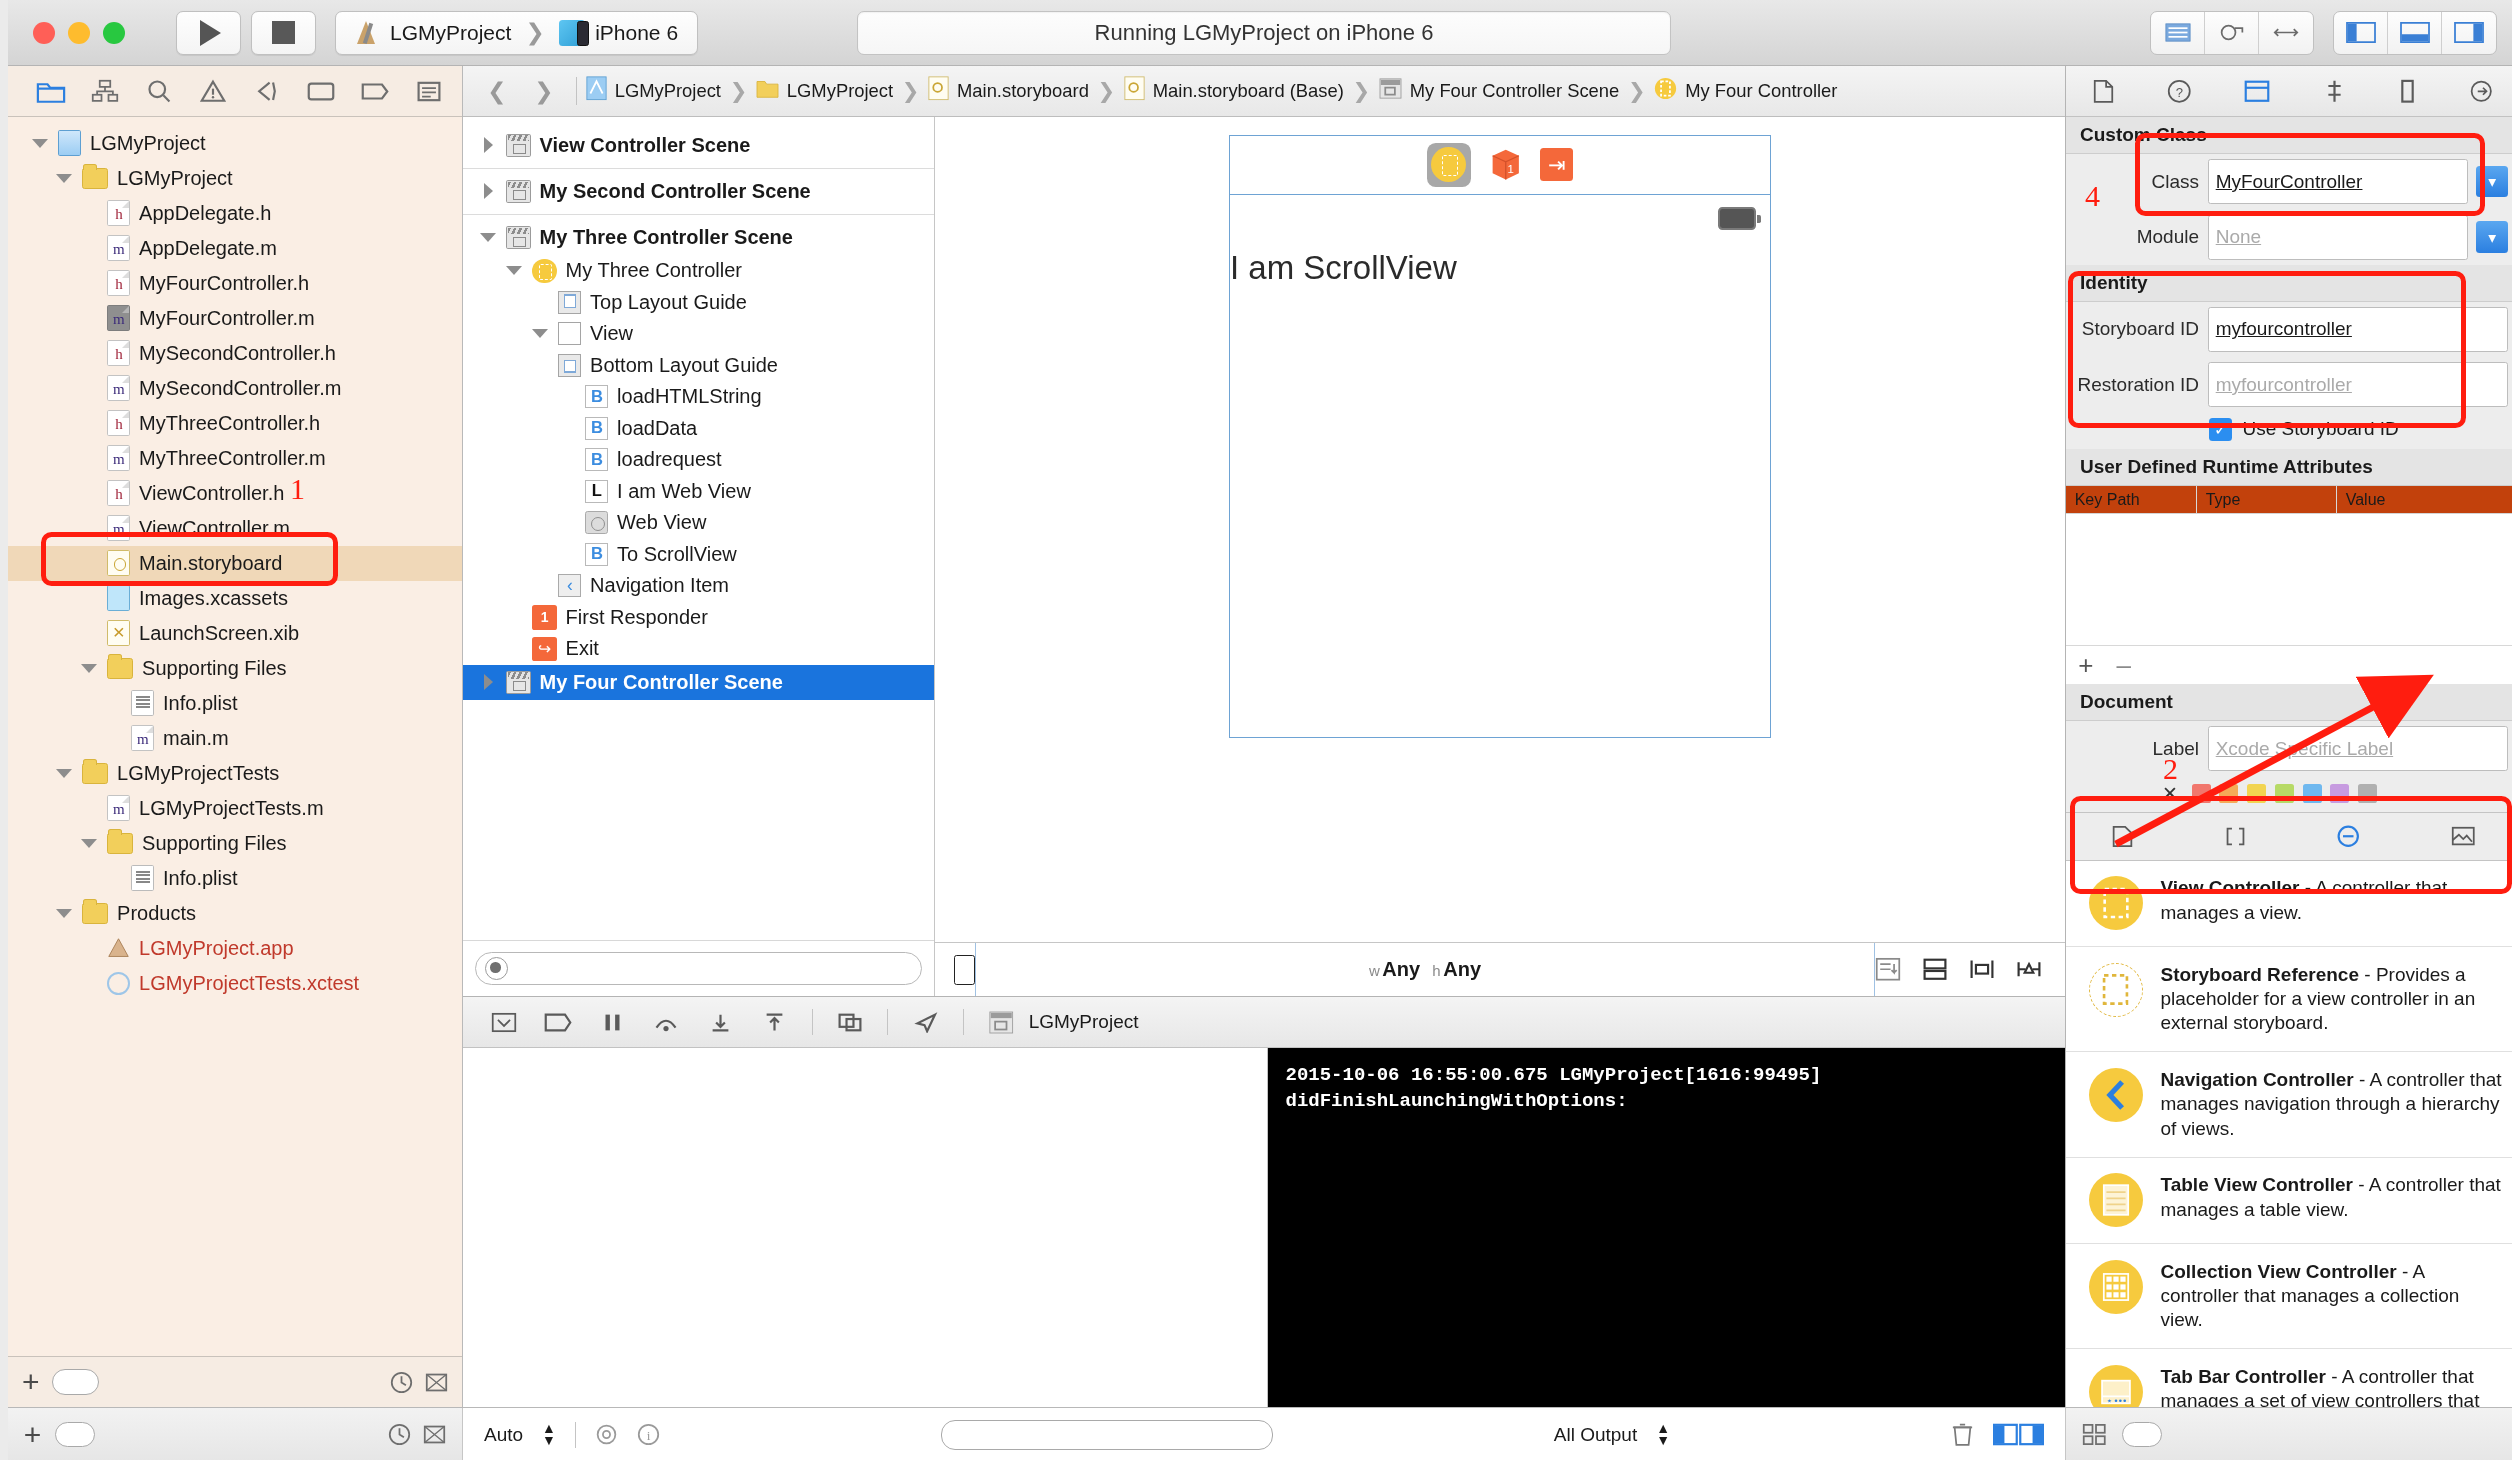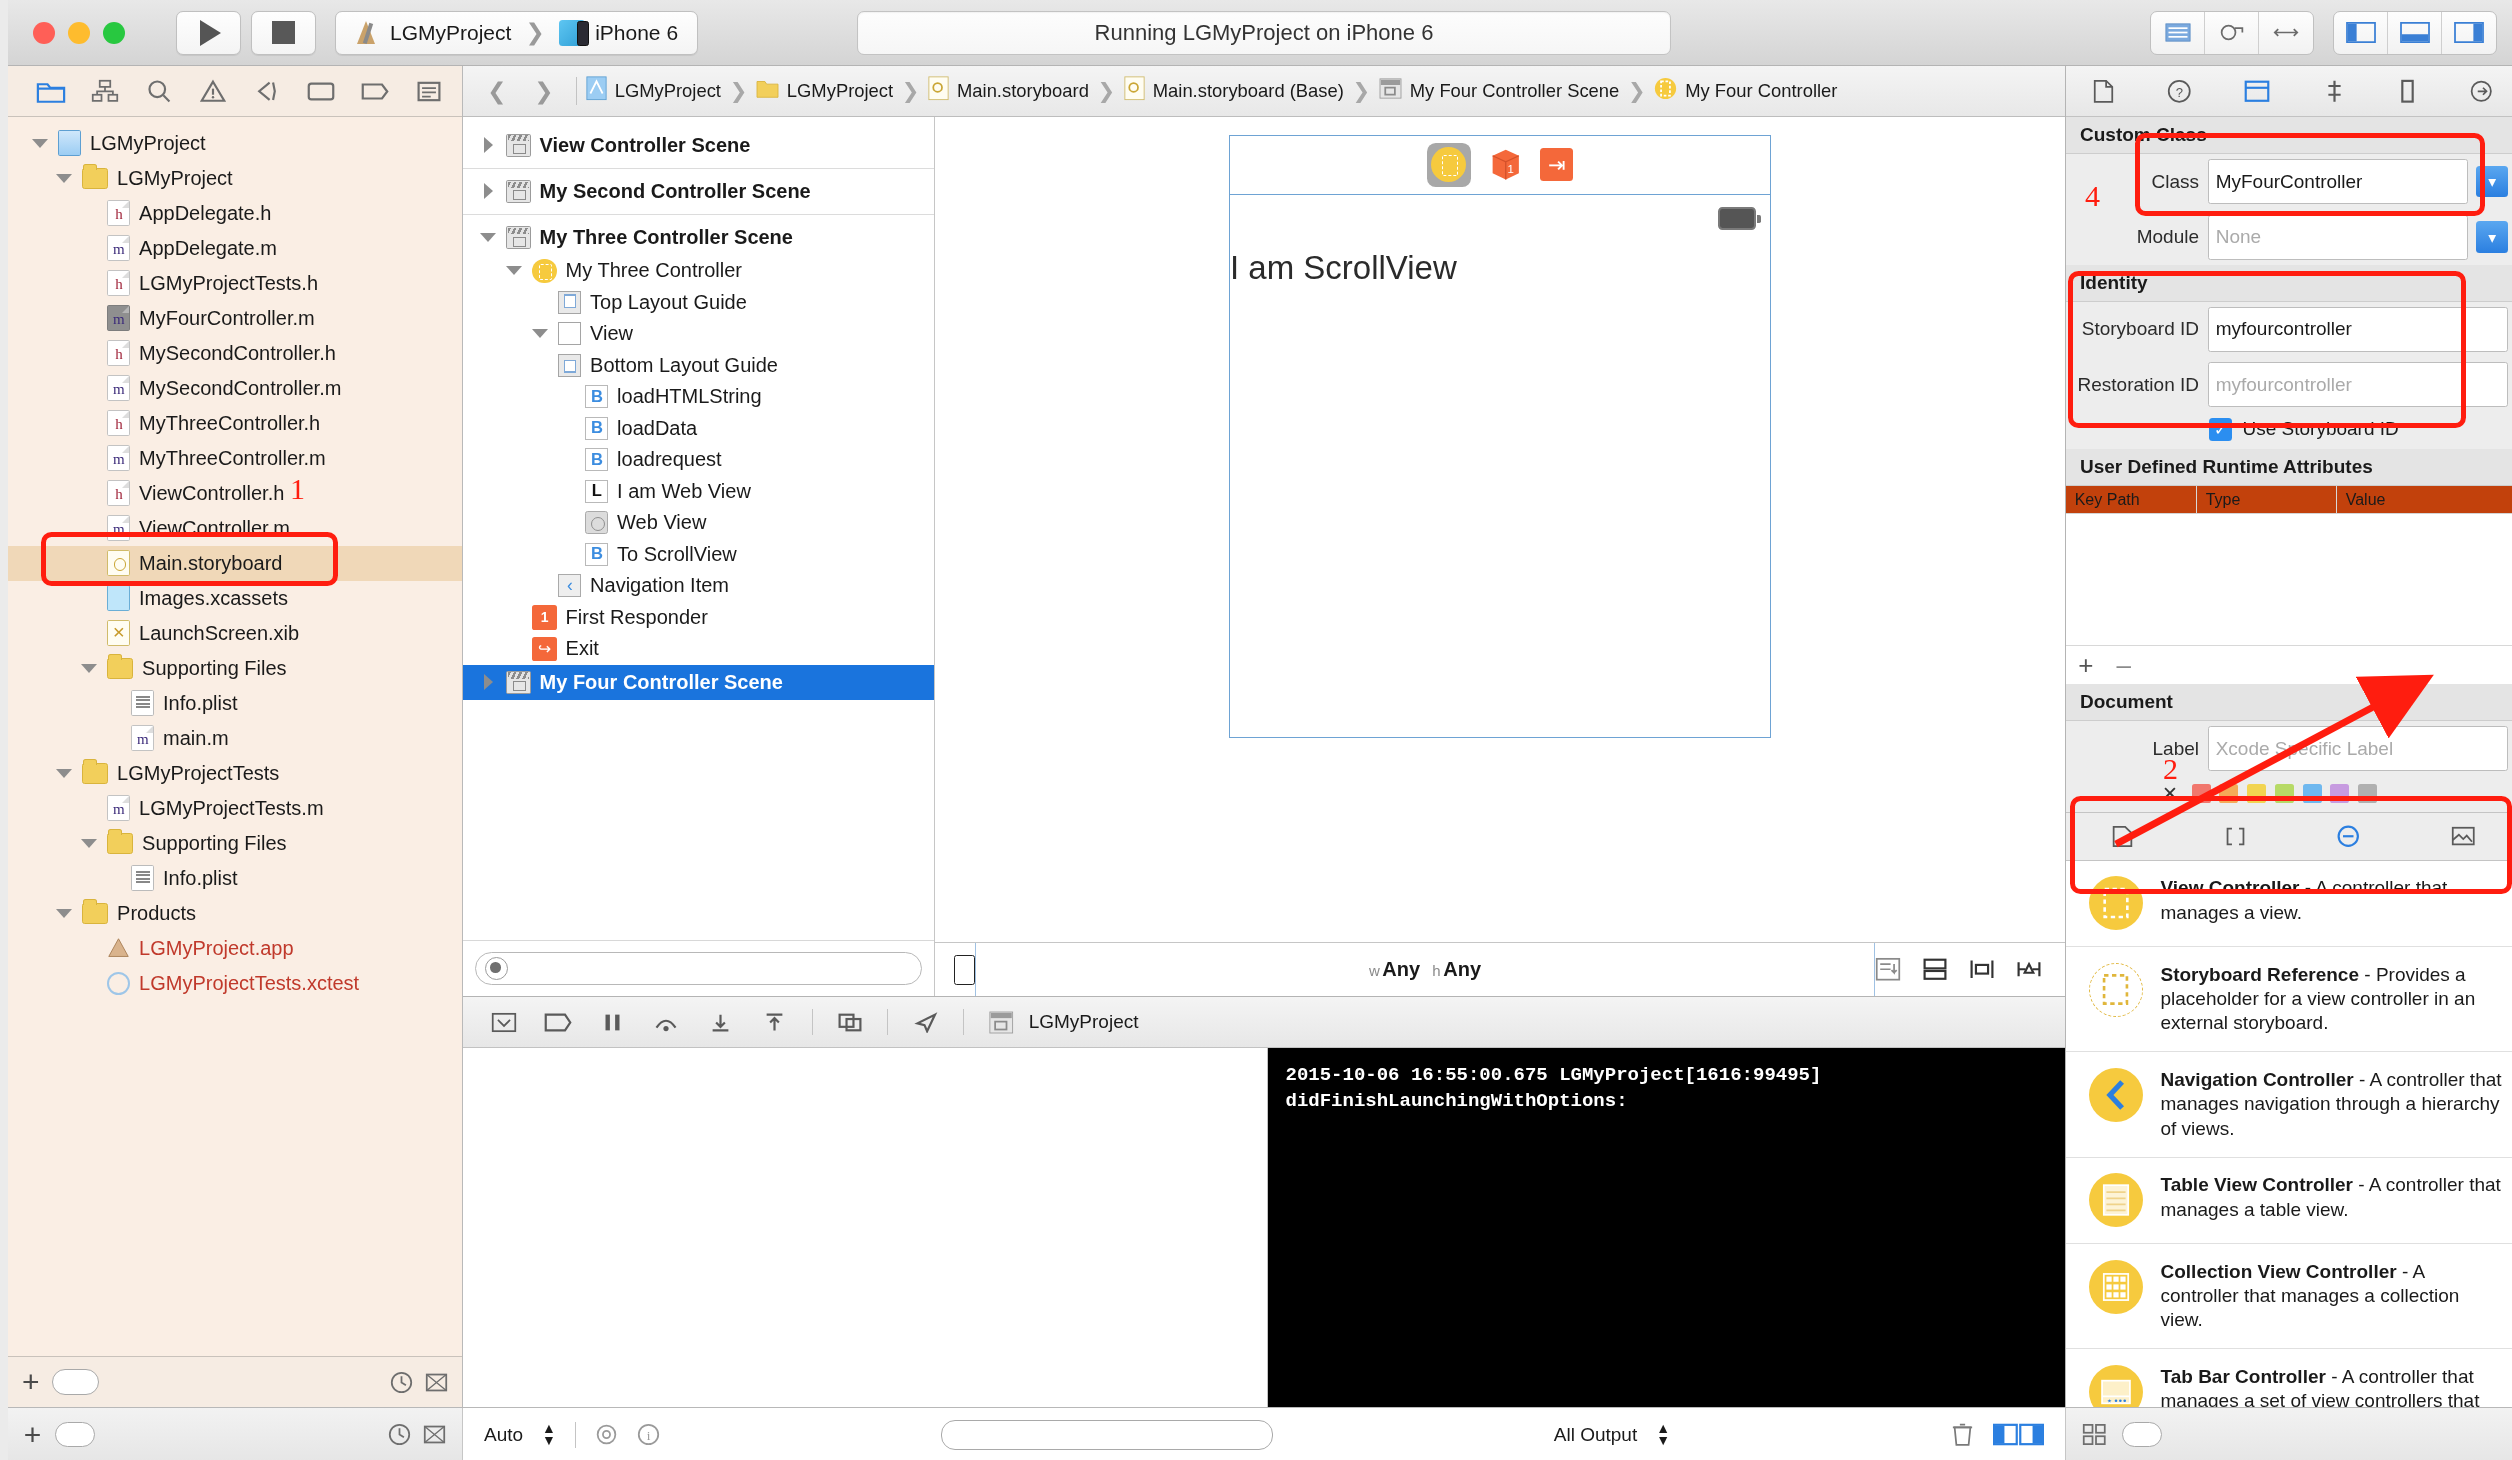--- a/index.html
+++ b/index.html
@@ -229,21 +229,21 @@
     width:455px;flex-shrink:0;background:#ededed;border-left:0.9px solid #b4b4b4;
     display:flex;flex-direction:column; position:relative;
   }
   .insp-tabs{ height:51px;background:linear-gradient(#f4f4f4,#e7e7e7);border-bottom:0.9px solid #c2c2c2;
      display:flex;align-items:center;justify-content:space-around; flex-shrink:0;}
   .insp-body{ flex:1;overflow:hidden; }
   .sec-head{ background:#e4e4e4;padding:7px 14px;font-weight:bold;font-size:19px;border-bottom:0.9px solid #cdcdcd; }
   .frow{ display:flex;align-items:center;padding:5.2px 12.2px 5.2px 0;gap:8.7px; }
   .flabel{ width:133px;text-align:right;font-size:19px;color:#2b2b2b;flex-shrink:0; }
   .finput{ flex:1;height:45px;background:#fff;border:0.9px solid #bdbdbd;border-radius:2.6px;
-     display:flex;align-items:center;padding:16px 7px;font-size:19px; }
+     display:flex;align-items:center;padding:16px 7px;font-size:19px;text-decoration:underline; }
   .finput.ph{ color:#aaa; }
   .dropbtn{ width:31.5px;height:31.5px;background:linear-gradient(#5aa7f0,#2b7fe0);border-radius:3.5px;
      display:flex;align-items:center;justify-content:center;color:#fff;font-size:15.7px;flex-shrink:0; }
   .cbrow{ display:flex;align-items:center;gap:10.5px;padding:5.2px 0 8.7px 143px; font-size:19px;}
   .cbox{ width:23px;height:23px;background:#2b8ef0;border-radius:3.5px;display:flex;align-items:center;justify-content:center;
      color:#fff;font-size:15.7px;flex-shrink:0; }
   .tbl-head{ display:flex;background:#c2410c;border-bottom:0.9px solid #d4d4d4;font-size:16px; }
   .tbl-head div{ padding:4.4px 8.7px;border-right:0.9px solid #d8d8d8; }
   .tbl-body{ background:#fff;height:131px; }
   .tbl-foot{ background:#fff;border-top:0.9px solid #d8d8d8;padding:3.5px 12.2px;display:flex;gap:23px;font-size:26px;color:#555; }
@@ -422,21 +422,21 @@
               <span>m</span>
             </span>
             <span class="lbl">AppDelegate.m</span>
           </div>
           <div class="row">
             <span style="width: 63px; flex-shrink: 0;"></span>
             <span class="tw"></span>
             <span class="fi doc doc-h">
               <span>h</span>
             </span>
-            <span class="lbl">LGMyProjectTests.h</span>
+            <span class="lbl">MyFourController.h</span>
           </div>
           <div class="row">
             <span style="width: 63px; flex-shrink: 0;"></span>
             <span class="tw"></span>
             <span class="fi doc doc-m doc-m-sel">
               <span>m</span>
             </span>
             <span class="lbl">MyFourController.m</span>
           </div>
           <div class="row">

